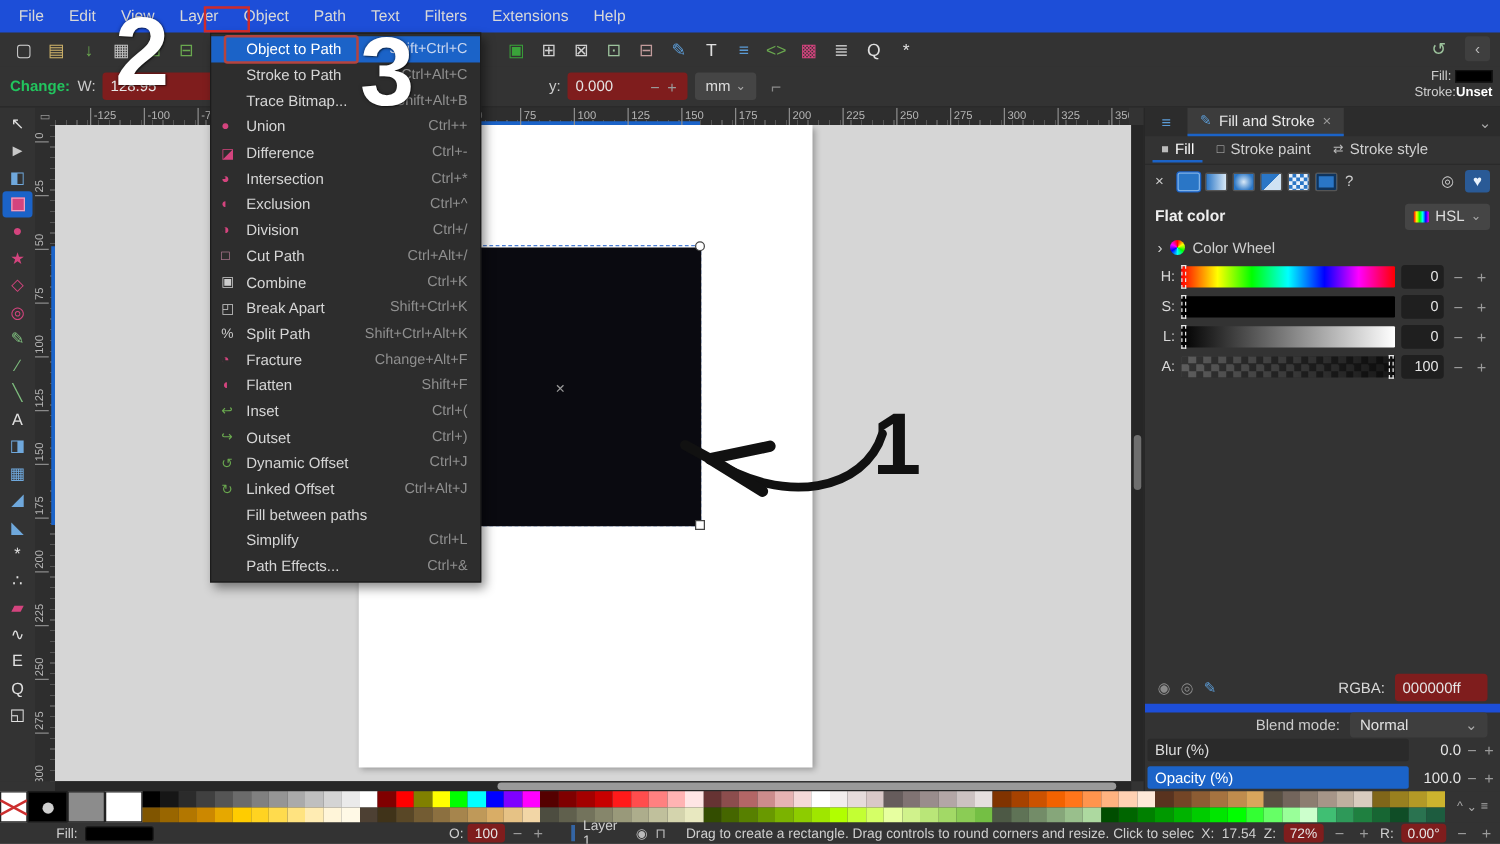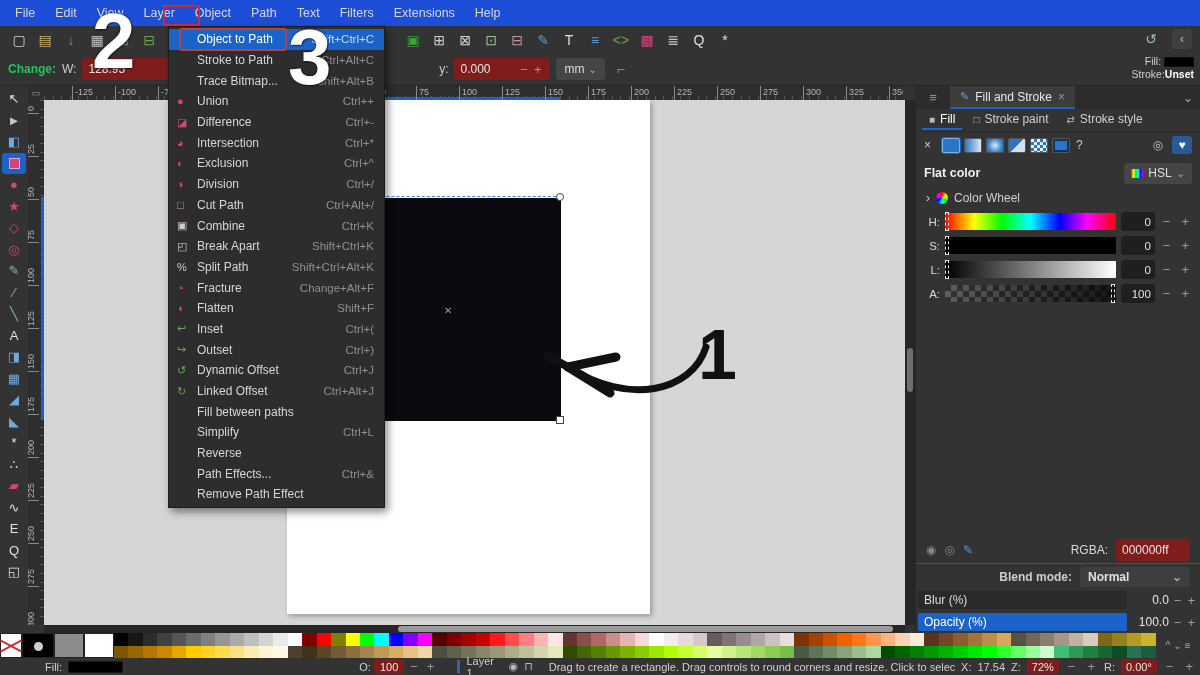--- a/index.html
+++ b/index.html
@@ -103,21 +103,21 @@
   .sbar.alpha { background:repeating-conic-gradient(#6e6e6e 0% 25%, #3c3c3c 0% 50%) 0 0/12px 12px; }
   .sbar.alpha::after { content:""; position:absolute; inset:0; background:linear-gradient(to right, rgba(0,0,0,0.15), rgba(0,0,0,0.8)); }
   .smark { position:absolute; top:-1px; bottom:-1px; width:4px; border:1px dashed #e8e8e8; z-index:2; }
   .sval { width:34px; background:#1f1f1f; border-radius:3px; height:19px; color:#e6e6e6; display:flex; align-items:center; justify-content:flex-end; padding-right:4px; font-size:11.5px; }
   #panel-fill { flex:1; }
   #rgba-row { height:26px; display:flex; align-items:center; padding:0 10px; gap:8px; }
   .rgba-ic { color:#8a8a8a; font-size:12px; }
   .rgba-ic.picker { color:#5b9bd5; }
   #rgba-row .lbl { margin-left:auto; color:#d8d8d8; }
   #rgba-field { width:74px; }
-  #blend-row { height:26px; display:flex; align-items:center; justify-content:flex-end; gap:8px; padding:0 10px; border-top:1px solid #1d4ed8;font-weight:bold; }
+  #blend-row { height:26px; display:flex; align-items:center; justify-content:flex-end; gap:8px; padding:0 10px; border-top:7px solid #1d4ed8; }
   #blend-select { width:110px; background:#3e3e3e; border-radius:3px; height:20px; display:flex; align-items:center; padding:0 8px; color:#e2e2e2; }
   #blend-select .cv { margin-left:auto; color:#aaa; }
   .barrow { height:20px; display:flex; align-items:center; margin:1px 2px; }
   .barfill { flex:1; height:18px; display:flex; align-items:center; padding:0 6px; color:#ddd; background:#2a2a2a; border-radius:2px; }
   .barfill.blue { background:#1b63c8; color:#fff; }
   .barval { width:44px; text-align:right; color:#e6e6e6; padding-right:2px; }
 
   
   #palette { left:0; top:633px; width:1200px; height:25px; display:flex; z-index:6; background:#333; }
   .pal-special { height:25px; border:1px solid #222; }
@@ -552,38 +552,28 @@
       <span class="lb">Fill between paths</span>
       <span class="sc"></span>
     </div>
 
     <div class="pm-item">
       <span class="ic"></span>
       <span class="lb">Simplify</span>
       <span class="sc">Ctrl+L</span>
     </div>
 
-    <div class="pm-item">
-      <span class="ic"></span>
-      <span class="lb">Reverse</span>
-      <span class="sc"></span>
-    </div>
 
     <div class="pm-item">
       <span class="ic"></span>
       <span class="lb">Path Effects...</span>
       <span class="sc">Ctrl+&amp;</span>
     </div>
 
 
-    <div class="pm-item">
-      <span class="ic"></span>
-      <span class="lb">Remove Path Effect</span>
-      <span class="sc"></span>
-    </div>
   </div>
 
 <div id="panel" class="abs">
   <div id="dock-tabs">
     <div class="dock-tab-icon">
         <span>≡</span>
       </div>
     <div class="dock-tab">
       <span style="color:#5b9bd5;font-size:11px;">✎</span>
       <span>Fill and Stroke</span>

